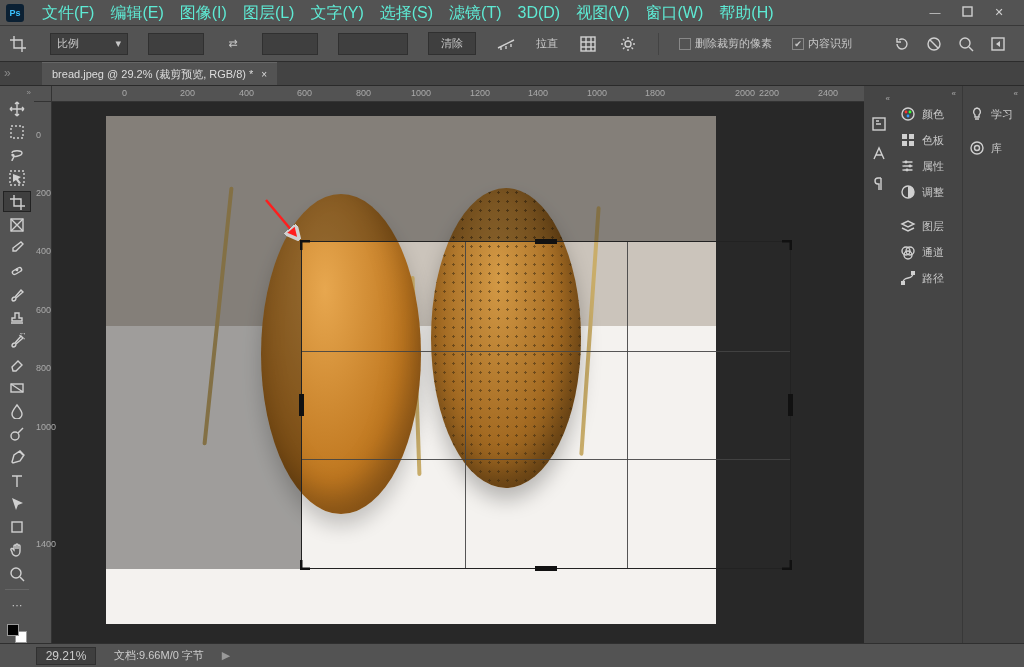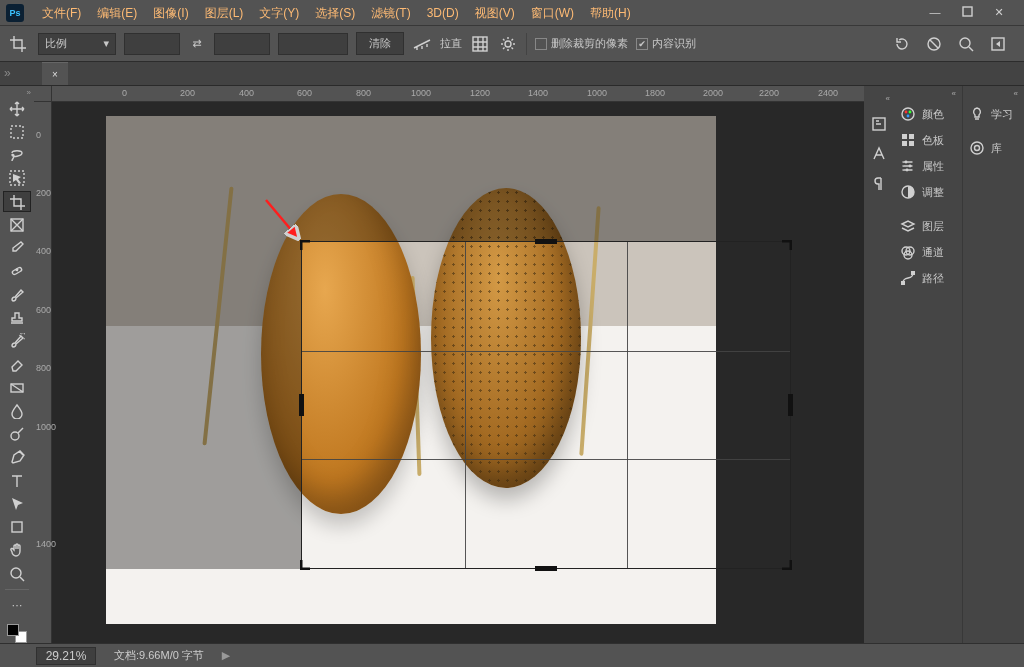--- a/index.html
+++ b/index.html
@@ -1,26 +1,26 @@
 <!DOCTYPE html>
 <html><head>
 <meta charset="utf-8">
 <style>
 * { margin: 0; padding: 0; box-sizing: border-box; font-family: "Microsoft YaHei", sans-serif; user-select: none; }
 body { background: #535353; width: 1024px; height: 667px; overflow: hidden; position: relative; color: #c8c8c8; font-size: 11px; }
 
 
 .menubar { height: 26px; background: #535353; display: flex; align-items: center; padding: 0 6px; border-bottom: 1px solid #383838; }
 .ps-logo { width: 18px; height: 18px; background: #0b2033; border-radius: 3px; display: flex; align-items: center; justify-content: center; font-weight: bold; color: #3ac1ff; font-size: 9px; margin-right: 10px; }
-.menu-item { padding: 0 8px; font-size: 12px; line-height: 26px; cursor: pointer; color: #fdba74; }
+.menu-item { padding: 0 8px; font-size: 16px; line-height: 26px; cursor: pointer; color: #5eead4; }
 .win-ctrl { margin-left: auto; display: flex; gap: 18px; padding-right: 12px; }
 .win-btn { width: 14px; cursor: pointer; text-align: center; color: #d0d0d0; }
 
 
-.optbar { height: 36px; background: #535353; display: flex; align-items: center; padding: 0 6px; gap: 8px; border-bottom: 1px solid #2c2c2c; font-size: 11px; }
+.optbar { height: 36px; background: #535353; display: flex; align-items: center; padding: 0 6px; gap: 20px; border-bottom: 1px solid #2c2c2c; font-size: 11px; }
 .opt-crop-icon { width: 24px; height: 24px; display: flex; align-items: center; justify-content: center; }
 .dropdown { background: #3f3f3f; border: 1px solid #303030; height: 22px; min-width: 78px; display: flex; align-items: center; padding: 0 6px; justify-content: space-between; cursor: pointer; }
 .num-field { background: #3f3f3f; border: 1px solid #303030; height: 22px; width: 56px; text-align: center; line-height: 20px; }
 .swap-x { width: 18px; text-align: center; cursor: pointer; }
 .opt-btn { background: #3f3f3f; border: 1px solid #303030; padding: 3px 12px; cursor: pointer; font-size: 11px; }
 .opt-icon { width: 20px; height: 20px; display: flex; align-items: center; justify-content: center; cursor: pointer; }
 .chk { display: flex; align-items: center; gap: 4px; cursor: pointer; }
 .chk-box { width: 12px; height: 12px; border: 1px solid #888; display: flex; align-items: center; justify-content: center; font-size: 9px; }
 .divider { width: 1px; height: 22px; background: #434343; }
 .right-icons { margin-left: auto; display: flex; gap: 12px; padding-right: 10px; }
@@ -189,20 +189,21 @@
           <rect x="2" y="2" width="12" height="12"></rect>
           <path d="M6 8l4-3v6z" fill="#d0d0d0" stroke="none"></path>
         </svg>
       </div>
   </div>
 </div>
 
 <div class="tabbar-handle">»</div>
 <div class="tabbar">
   <div class="doc-tab">
+    <span>bread.jpeg @ 29.2% (裁剪预览, RGB/8) *</span>
     <span class="tab-close">×</span>
   </div>
 </div>
 
 <div class="workarea">
 
   <div class="tools">
     <div style="align-self:flex-end;font-size:8px;color:#999;padding-right:3px;cursor:pointer;">»</div>
     <div class="tool">
         <svg width="16" height="16">
@@ -330,21 +331,21 @@
       <span style="left:70px">0</span>
       <span style="left:128px">200</span>
       <span style="left:187px">400</span>
       <span style="left:245px">600</span>
       <span style="left:304px">800</span>
       <span style="left:359px">1000</span>
       <span style="left:418px">1200</span>
       <span style="left:476px">1400</span>
       <span style="left:535px">1000</span>
       <span style="left:593px">1800</span>
-      <span style="left:651px">2000</span>
+      <span style="left:683px">2000</span>
       <span style="left:707px">2200</span>
       <span style="left:766px">2400</span>
 
     </div>
     <div class="ruler-v">
       <span style="top:28px">0</span>
       <span style="top:86px">200</span>
       <span style="top:144px">400</span>
       <span style="top:203px">600</span>
       <span style="top:261px">800</span>

